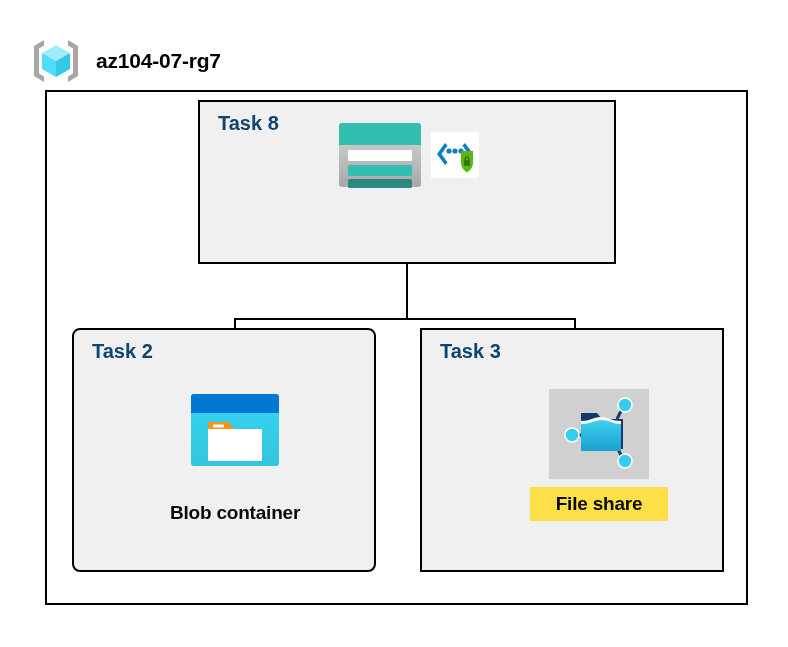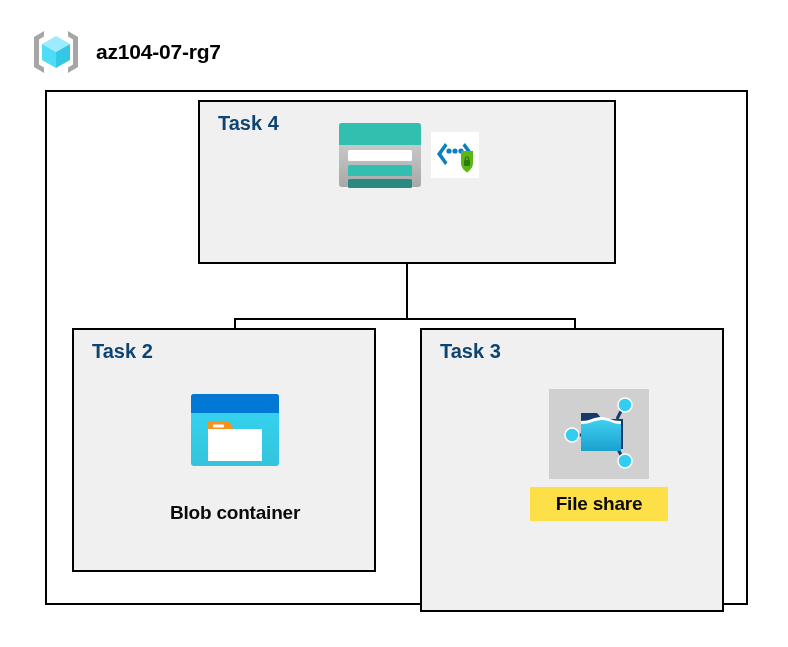--- a/index.html
+++ b/index.html
@@ -12,21 +12,21 @@
     width: 788px;
     height: 647px;
     position: relative;
     overflow: hidden;
   }
 
   
   #rg-header {
     position: absolute;
     left: 30px;
-    top: 28px;
+    top: 37px;
     display: flex;
     align-items: center;
     gap: 14px;
   }
   #rg-title {
     font-size: 21px;
     font-weight: bold;
     color: #000000;
     letter-spacing: -0.2px;
     white-space: nowrap;
@@ -45,22 +45,22 @@
   }
 
   
   .task-box {
     position: absolute;
     background: #f0f0f0;
     border: 2px solid #000000;
     box-sizing: border-box;
   }
   #task1-box { left: 198px; top: 100px; width: 418px; height: 164px; }
-  #task2-box { left: 72px;  top: 328px; width: 304px; height: 244px; }
-  #task3-box { left: 420px; top: 328px; width: 304px; height: 284px; }
+  #task2-box { left: 72px;  top: 328px; width: 304px; height: 244px; border-radius: 8px; }
+  #task3-box { left: 420px; top: 328px; width: 304px; height: 244px; }
 
   .task-label {
     position: absolute;
     left: 18px;
     top: 10px;
     font-size: 20px;
     font-weight: bold;
     color: #0d4471;
     white-space: nowrap;
   }
@@ -123,21 +123,21 @@
 </div>
 
 <div id="rg-boundary"></div>
 
 <div class="conn conn-v" id="conn-trunk"></div>
 <div class="conn conn-h" id="conn-bar"></div>
 <div class="conn conn-v" id="conn-left-drop"></div>
 <div class="conn conn-v" id="conn-right-drop"></div>
 
 <div class="task-box" id="task1-box">
-  <span class="task-label">Task 4</span>
+  <span class="task-label">Task 8</span>
 </div>
 
 <div class="node" style="left:296px; top:118px; width:224px;">
   <div class="icon-wrap" style="gap:8px; height:74px;">
     <span>
       <svg width="86" height="68" viewBox="0 0 86 68">
         <defs>
           <linearGradient id="gBody" x1="0" y1="0" x2="0" y2="1">
             <stop offset="0%" stop-color="#d8d8d8"></stop>
             <stop offset="100%" stop-color="#a8a8a8"></stop>

